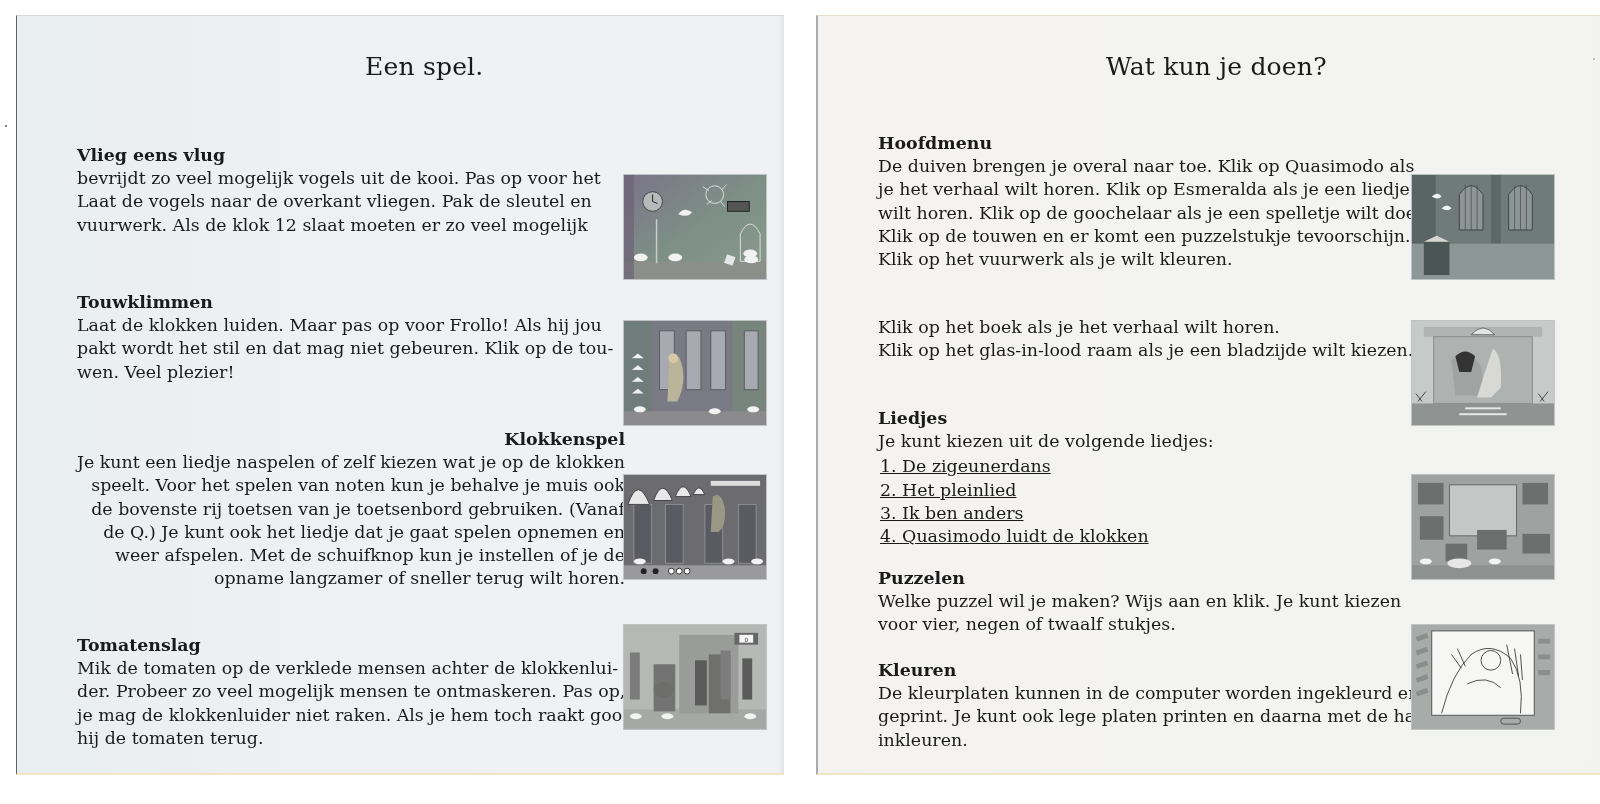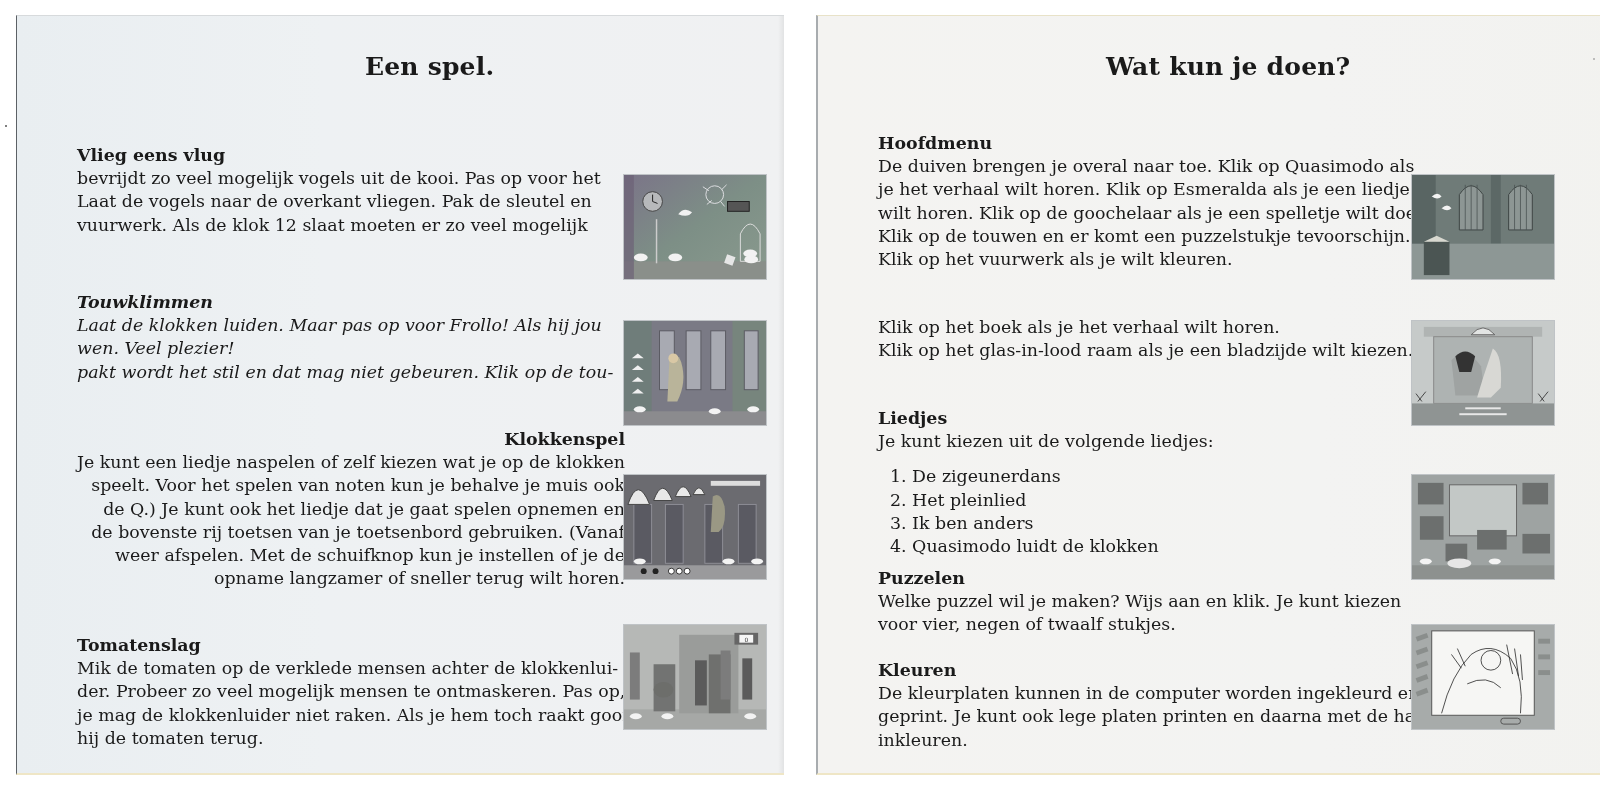--- a/index.html
+++ b/index.html
@@ -33,41 +33,41 @@
     border-bottom: 2px solid #efe6c6;
   }
   .fold-shadow {
     position: absolute; top: 0; bottom: 0; right: 0; width: 6px;
     background: linear-gradient(to right, rgba(0,0,0,0), rgba(0,0,0,0.06));
   }
   .page-title {
     position: absolute;
     top: 36px;
     font-size: 25px;
-    font-weight: 700;
+    font-weight: 400;
     letter-spacing: 0.2px;
     white-space: nowrap;
   }
   .page-left .page-title { left: 348px; }
   .page-right .page-title { left: 288px; }
 
   .section {
     position: absolute;
     font-size: 17.4px;
     line-height: 23.2px;
     white-space: nowrap;
   }
   .section h3 {
     margin: 0;
     font-size: 17.4px;
     font-weight: 600;
     line-height: 23.2px;
   }
   .section p { margin: 0; }
-  .section ol { margin: 12px; padding: 0; list-style: none; }
+  .section ol { margin: 2px; padding: 0; list-style: none; text-decoration: underline; }
 
   .thumb {
     position: absolute;
     width: 144px; height: 106px;
     box-sizing: border-box;
     border: 1px solid #bfc3c6;
     overflow: hidden;
   }
   .thumb svg { display: block; width: 100%; height: 100%; }
   .scan-dot {
@@ -81,33 +81,33 @@
   <div class="fold-shadow"></div>
   <div class="page-title">Een spel.</div>
 
   <div class="section" style="left:60px; top:128px;">
     <h3>Vlieg eens vlug</h3>
     <p>bevrijdt zo veel mogelijk vogels uit de kooi. Pas op voor het</p>
     <p>Laat de vogels naar de overkant vliegen. Pak de sleutel en</p>
     <p>vuurwerk. Als de klok 12 slaat moeten er zo veel mogelijk</p>
   </div>
 
-  <div class="section" style="left:60px; top:275px;font-style:italic;">
+  <div class="section" style="left:60px; top:275px;">
     <h3>Touwklimmen</h3>
     <p>Laat de klokken luiden. Maar pas op voor Frollo! Als hij jou</p>
+    <p>pakt wordt het stil en dat mag niet gebeuren. Klik op de tou-</p>
     <p>wen. Veel plezier!</p>
-    <p>pakt wordt het stil en dat mag niet gebeuren. Klik op de tou-</p>
   </div>
 
   <div class="section" style="left:60px; top:412px;text-align:right;">
     <h3>Klokkenspel</h3>
     <p>Je kunt een liedje naspelen of zelf kiezen wat je op de klokken</p>
     <p>speelt. Voor het spelen van noten kun je behalve je muis ook</p>
+    <p>de bovenste rij toetsen van je toetsenbord gebruiken. (Vanaf</p>
     <p>de Q.) Je kunt ook het liedje dat je gaat spelen opnemen en</p>
-    <p>de bovenste rij toetsen van je toetsenbord gebruiken. (Vanaf</p>
     <p>weer afspelen. Met de schuifknop kun je instellen of je de</p>
     <p>opname langzamer of sneller terug wilt horen.</p>
   </div>
 
   <div class="section" style="left:60px; top:618px;">
     <h3>Tomatenslag</h3>
     <p>Mik de tomaten op de verklede mensen achter de klokkenlui-</p>
     <p>der. Probeer zo veel mogelijk mensen te ontmaskeren. Pas op,</p>
     <p>je mag de klokkenluider niet raken. Als je hem toch raakt gooit</p>
     <p>hij de tomaten terug.</p>

